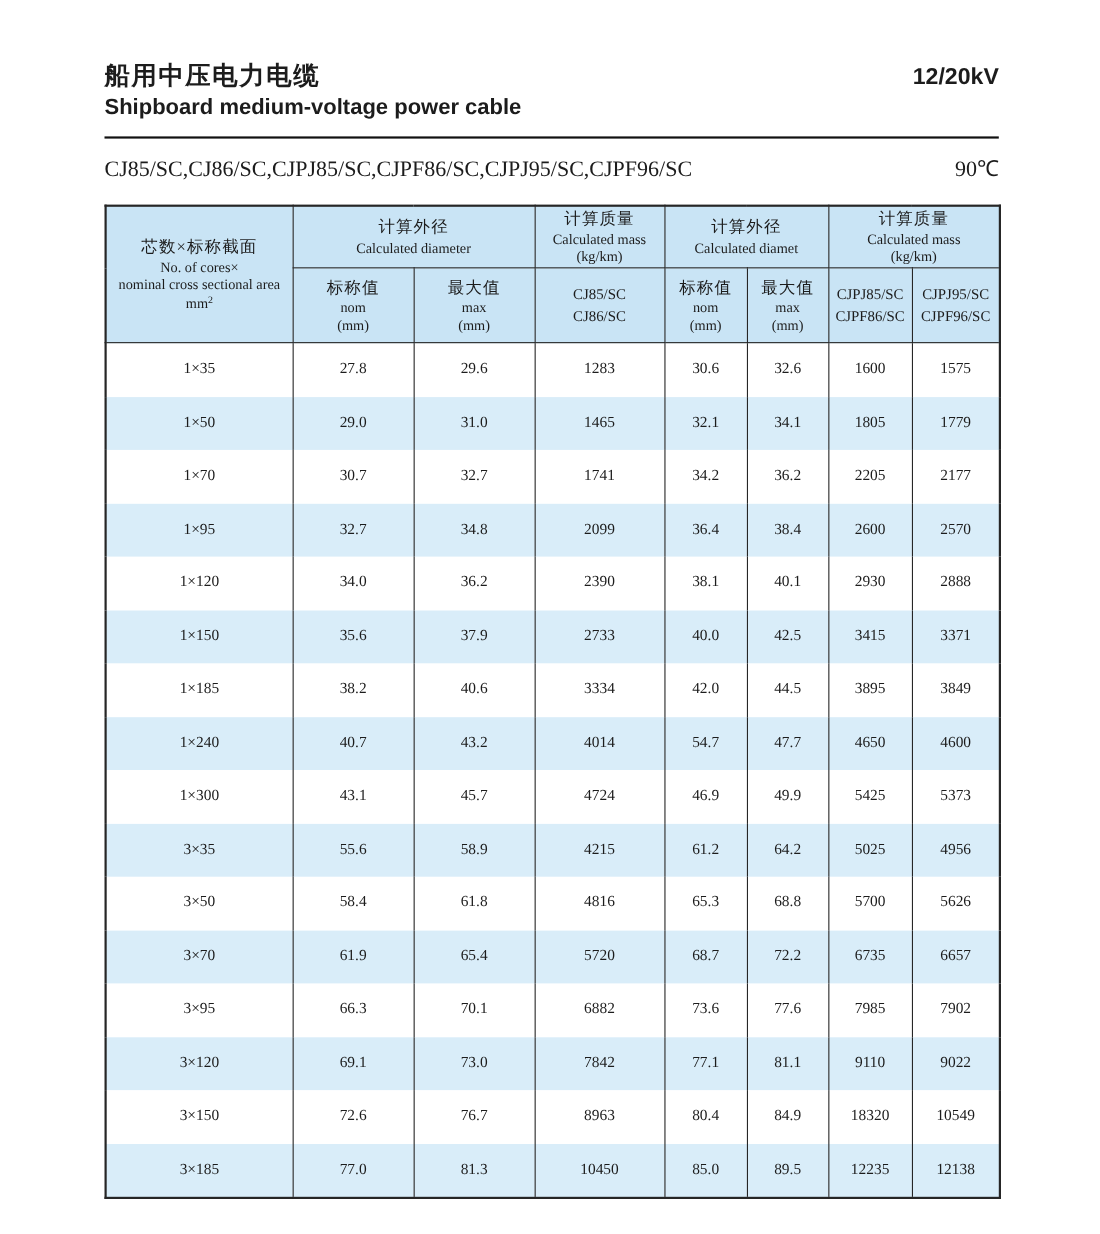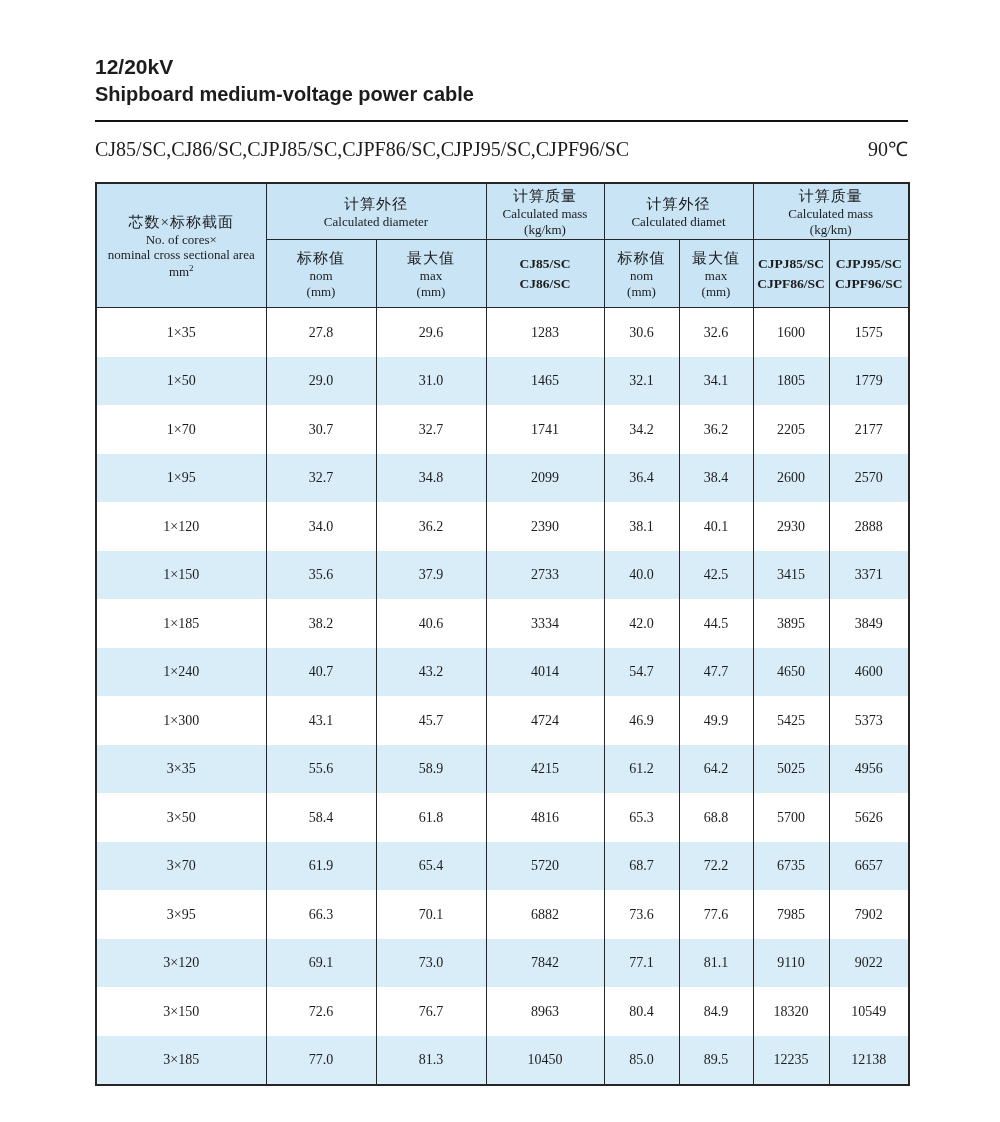--- a/index.html
+++ b/index.html
@@ -85,21 +85,20 @@
     line-height: 1.35;
     letter-spacing: 1px;
   }
   .hen {
     font-size: 13px;
     line-height: 1.2;
   }
   .hmodel {
     font-size: 13.5px;
     line-height: 1.45;
-    font-weight: bold;
   }
   table.spec tbody td {
     border-left: 1px solid var(--border, #262626);
     border-right: 1px solid var(--border, #262626);
     border-top: none;
     border-bottom: none;
     height: 48.5px;
     text-align: center;
     vertical-align: middle;
     font-size: 14px;
@@ -110,20 +109,21 @@
   }
   sup { font-size: 9px; }
 </style>
 </head>
 <body>
 
 <div class="page">
   <div class="content">
 
     <div class="title-row">
+      <div class="title-zh">船用中压电力电缆</div>
       <div class="voltage">12/20kV</div>
     </div>
     <div class="title-en">Shipboard medium-voltage power cable</div>
 
     <div class="rule"></div>
 
     <div class="models-row">
       <div>CJ85/SC,CJ86/SC,CJPJ85/SC,CJPF86/SC,CJPJ95/SC,CJPF96/SC</div>
       <div>90℃</div>
     </div>

